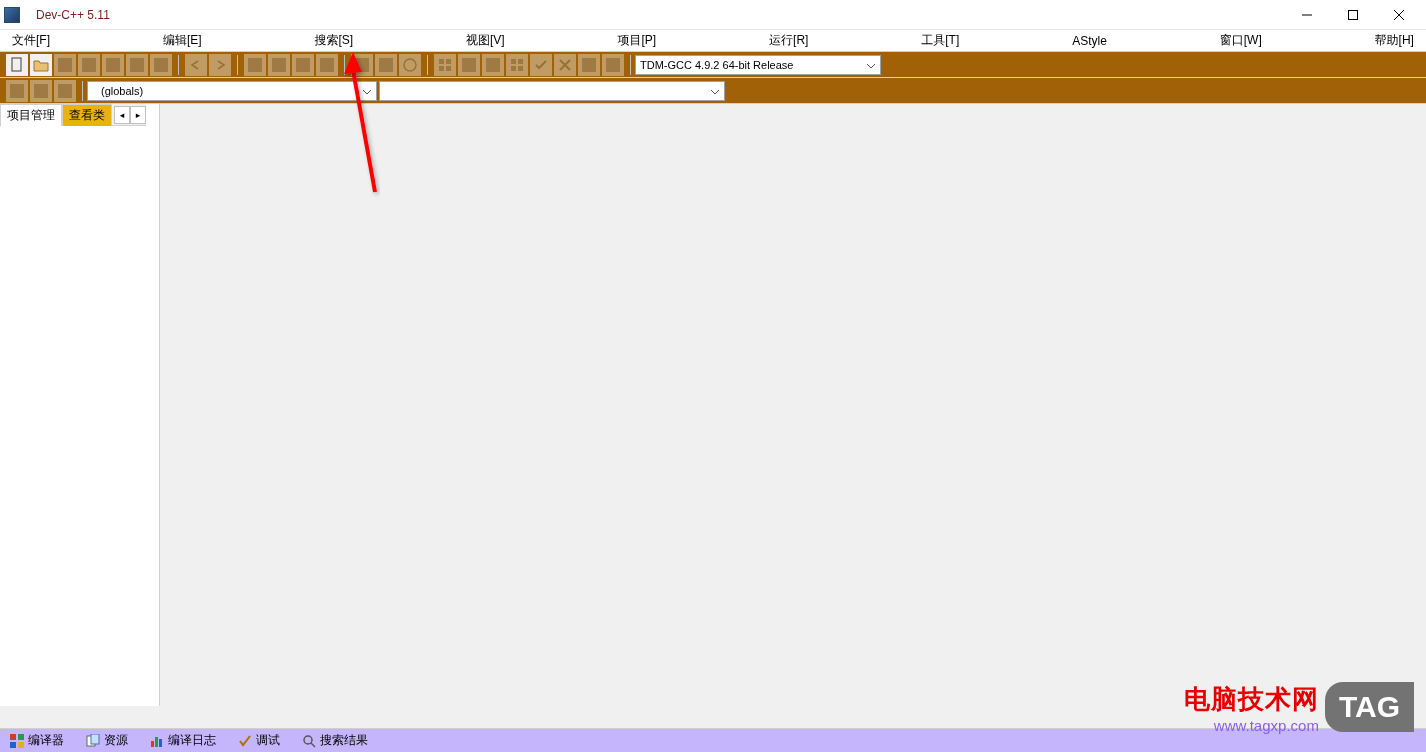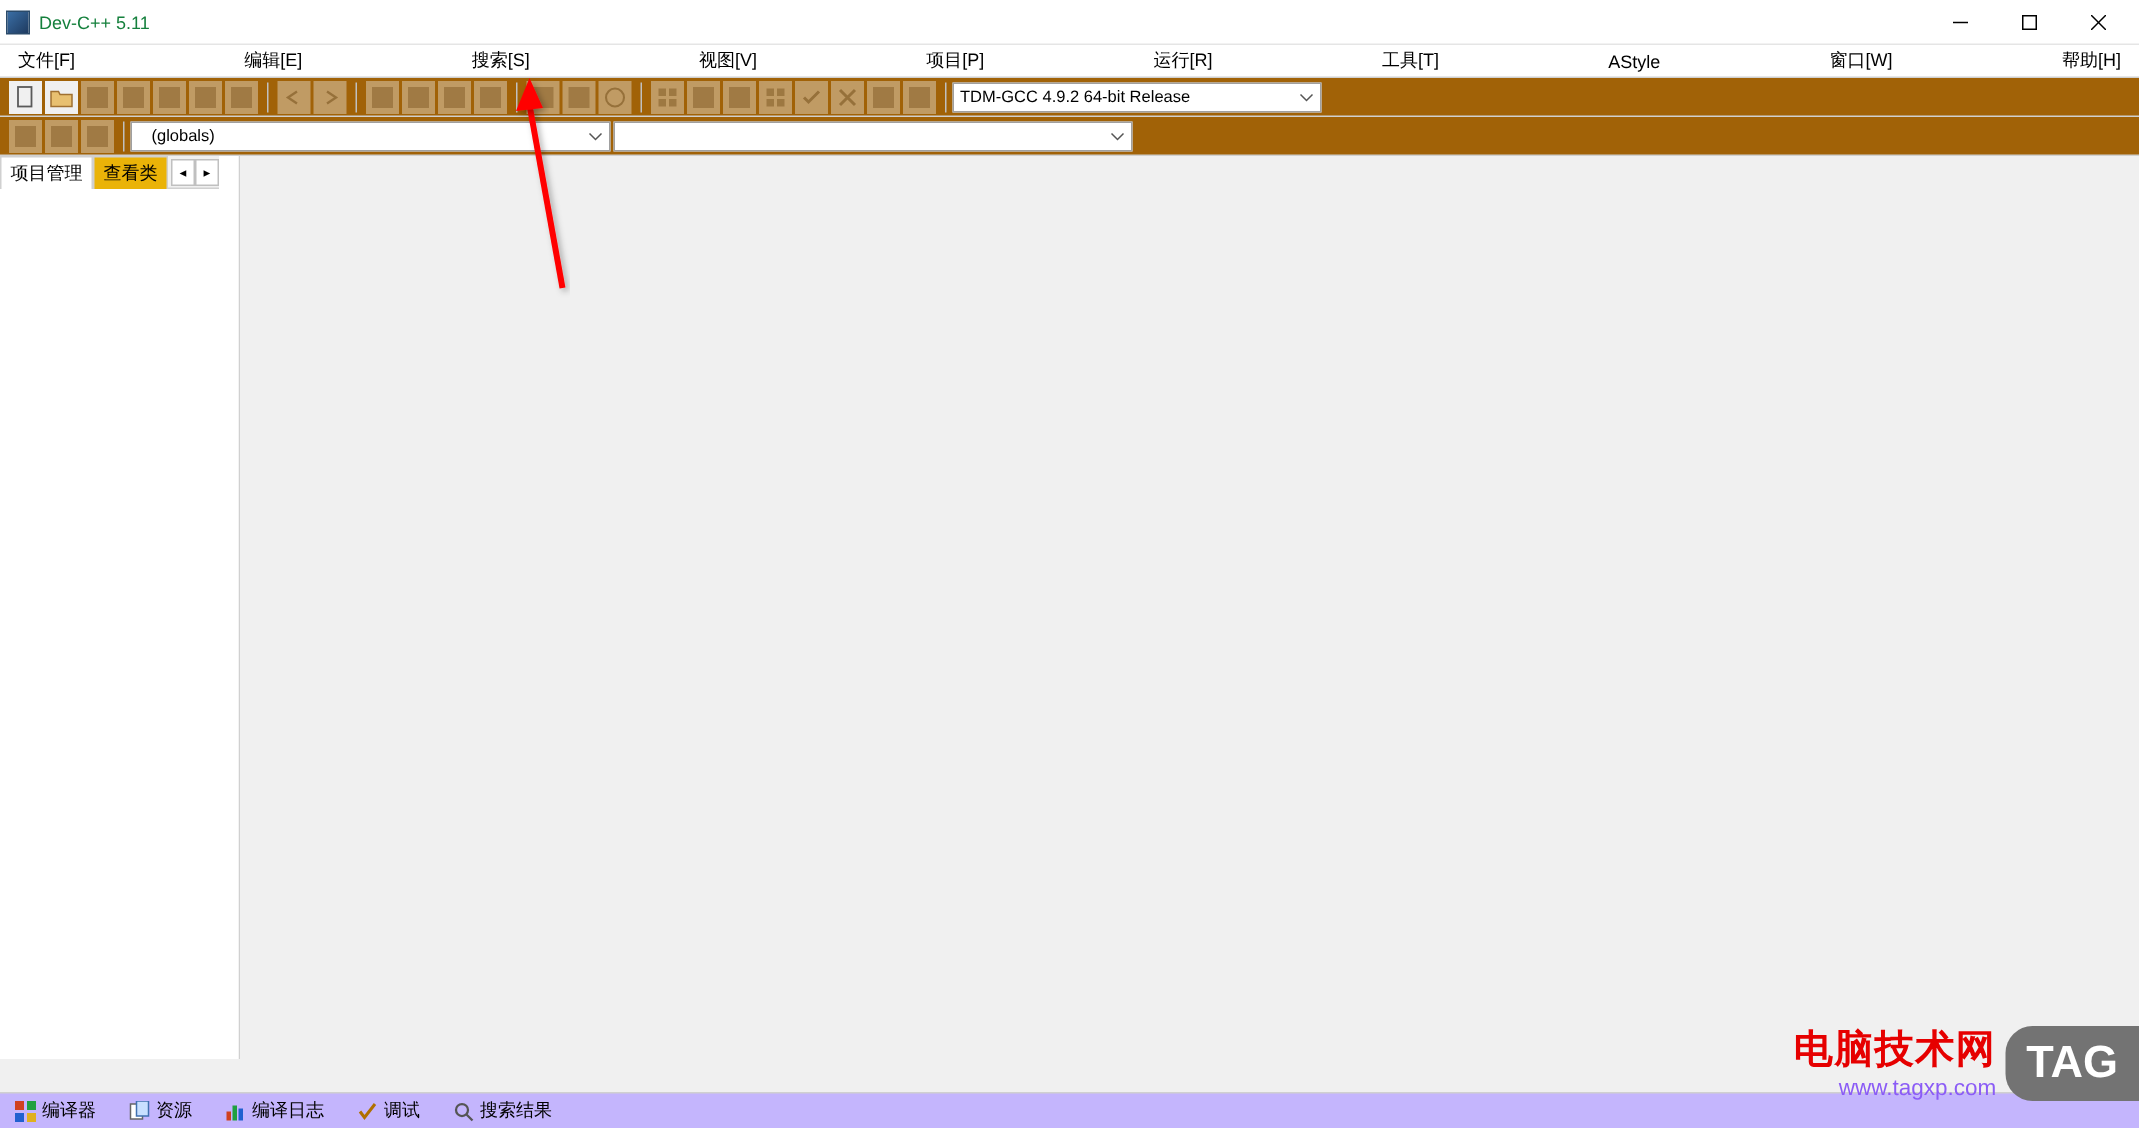--- a/index.html
+++ b/index.html
@@ -1,42 +1,42 @@
 <!DOCTYPE html>
 <html><head>
 <meta charset="utf-8">
 <style>
 * { box-sizing: border-box; margin: 0; padding: 0; font-family: "Microsoft YaHei", "SimSun", sans-serif; }
 body { width: 1426px; height: 752px; background: #f0f0f0; overflow: hidden; position: relative; }
 
 
 .titlebar { height: 30px; background: #fff; display: flex; align-items: center; padding: 0 4px; border-bottom: 1px solid #e5e5e5; }
 .app-icon { width: 16px; height: 16px; background: linear-gradient(135deg,#3a6ea5,#1e3a5f); margin-right: 6px; border: 1px solid #2a4a6a; }
-.title-text { font-size: 12px; color: #15803d; flex: 1; }
+.title-text { font-size: 12px; color: #7f1d1d; flex: 1; margin-left: 10px; }
 .win-controls { display: flex; }
 .win-btn { width: 46px; height: 30px; display: flex; align-items: center; justify-content: center; cursor: pointer; }
 .win-btn svg { width: 10px; height: 10px; }
 
 
 .menubar { height: 22px; background: #fff; display: flex; align-items: center; padding: 0 4px; font-size: 12px; border-bottom: 1px solid #d0d0d0; justify-content: space-between; }
 .menu-item { padding: 2px 8px; cursor: pointer; }
 
 
 .toolbar-row { height: 26px; background: #a16207; display: flex; align-items: center; padding: 2px 4px; gap: 2px; border-bottom: 1px solid #d0d0d0; }
 .tb-group { display: flex; align-items: center; gap: 2px; padding: 0 2px; }
 .tb-sep { width: 1px; height: 20px; background: #c0c0c0; margin: 0 2px; }
 .tb-btn { width: 22px; height: 22px; border: 1px solid transparent; display: flex; align-items: center; justify-content: center; cursor: pointer; background: #f0f0f0; }
 .tb-btn.disabled { opacity: 0.4; cursor: default; }
 .tb-btn svg { width: 16px; height: 16px; }
 .tb-icon-rect { width: 14px; height: 14px; background: #a0a0a0; }
 
 .combo { height: 20px; border: 1px solid #a0a0a0; background: #fff; display: flex; align-items: center; padding: 0 4px; font-size: 11px; font-family: "Courier New", monospace; cursor: pointer; position: relative; }
 .combo .chevron { margin-left: auto; }
 .combo-compiler { width: 246px; }
-.combo-globals { width: 320px; padding-left: 13px; }
+.combo-globals { width: 290px; padding-left: 13px; }
 .combo-members { width: 346px; }
 
 
 .main-area { display: flex; height: calc(100% - 30px - 22px - 26px - 26px - 24px - 22px); }
 .sidebar { width: 160px; background: #fff; border-right: 1px solid #d0d0d0; display: flex; flex-direction: row; }
 .side-tabs { height: 22px; display: flex; align-items: center; background: #f0f0f0; font-size: 12px; border-bottom: 1px solid #d0d0d0; }
 .side-tab { padding: 2px 6px; border: 1px solid #d0d0d0; background: #fff; cursor: pointer; height: 22px; display: flex; align-items: center; border-bottom: none; }
 .side-tab.inactive { background: #eab308; }
 .side-nav { display: flex; margin-left: 2px; }
 .side-nav-btn { width: 16px; height: 18px; border: 1px solid #c0c0c0; background: #fff; display: flex; align-items: center; justify-content: center; cursor: pointer; font-size: 9px; }
@@ -47,21 +47,21 @@
 
 .bottom-tabs { height: 24px; background: #c4b5fd; display: flex; align-items: center; padding: 0 4px; gap: 10px; font-size: 12px; border-top: 1px solid #d0d0d0; margin-top: 22px; }
 .bottom-tab { display: flex; align-items: center; gap: 4px; padding: 2px 6px; cursor: pointer; }
 .bt-icon { width: 14px; height: 14px; display: inline-block; }
 
 
 .statusbar { height: 22px; background: #f0f0f0; border-top: 1px solid #d0d0d0; display: flex; }
 .status-cell { border: 1px inset #d0d0d0; width: 240px; height: 20px; margin: 1px 0 0 1px; }
 
 
-.watermark { position: absolute; right: 0; bottom: 18px; display: flex; align-items: flex-end; gap: 6px; }
+.watermark { position: absolute; right: 12px; bottom: 18px; display: flex; align-items: flex-start; gap: 6px; }
 .wm-left { text-align: right; }
 .wm-cn { color: #e60000; font-size: 26px; font-weight: 700; letter-spacing: 1px; }
 .wm-url { color: #8b5cf6; font-size: 15px; font-weight: 500; }
 .wm-tag { background: #737373; color: #fff; font-size: 30px; font-weight: 700; padding: 8px 14px; border-radius: 18px 0 0 18px; }
 
 
 .arrow-overlay { position: absolute; left: 340px; top: 52px; pointer-events: none; }
 </style>
 </head>
 <body>

